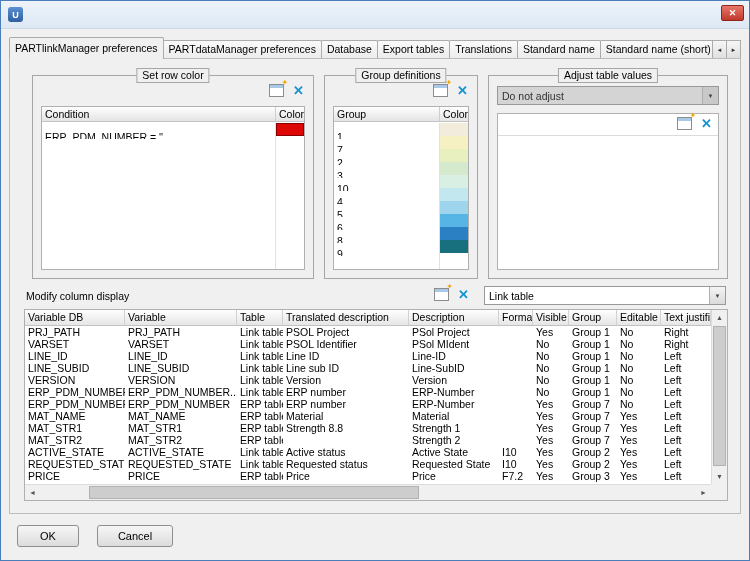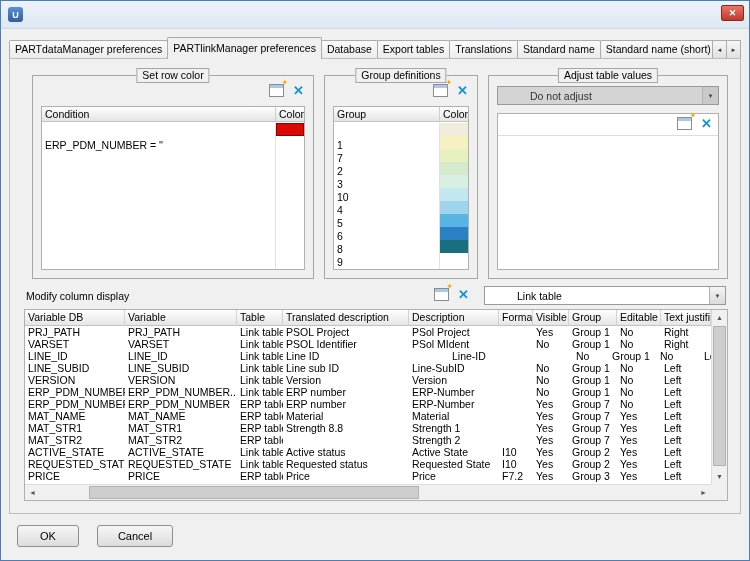--- a/index.html
+++ b/index.html
@@ -47,26 +47,26 @@
   .new-icon::after{content:"✦";position:absolute;right:-5px;top:-7px;font-size:8px;color:#f0a800;}
   .del-icon{font-size:13px;font-weight:bold;color:#1593d2;line-height:13px;}
   .mini-table{position:absolute;left:8px;right:8px;top:30px;bottom:8px;background:#fff;border:1px solid #b0b0b0;}
   .mini-head{display:flex;height:15px;background:linear-gradient(#fefefe,#e4e4e4);border-bottom:1px solid #c4c4c4;}
   .hc{padding:0 3px;line-height:14px;border-right:1px solid #cecece;font-size:10.5px;overflow:hidden;white-space:nowrap;}
   .col-flex{flex:1;}
   .col-color{width:28px;flex:0 0 28px;border-right:none;}
   .mini-body{position:absolute;left:0;right:0;top:16px;bottom:0;overflow:hidden;}
   .vsep{position:absolute;top:0;bottom:0;right:28px;width:1px;background:#e2e2e2;}
   .mini-row{display:flex;height:13px;line-height:13px;position:relative;}
-  .cell-main{flex:1;padding:16px 3px;overflow:hidden;white-space:nowrap;font-size:10.5px;}
+  .cell-main{flex:1;padding:8px 3px;overflow:hidden;white-space:nowrap;font-size:10.5px;}
   .cell-swatch{width:28px;flex:0 0 28px;}
   .row-color-swatch{outline:1px solid #8a0000;outline-offset:-1px;}
   
   .dropdown{border:1px solid #999;display:flex;align-items:stretch;font-size:10.5px;background:#fff;}
-  .dd-text{flex:1;padding:1px 4px 0 4px;line-height:16px;white-space:nowrap;overflow:hidden;margin-left:28px;}
+  .dd-text{flex:1;padding:1px 4px 0 4px;line-height:16px;white-space:nowrap;overflow:hidden;}
   .dd-btn{width:16px;display:flex;align-items:center;justify-content:center;font-size:6px;color:#444;
     background:linear-gradient(#f4f4f4,#dadada);border-left:1px solid #b0b0b0;}
   .dropdown.disabled{background:#d4d4d4;color:#333;}
   .dropdown.disabled .dd-btn{background:#c9c9c9;}
   #adjust-dd{position:absolute;left:8px;top:10px;right:8px;height:19px;}
   .adjust-list{position:absolute;left:8px;right:8px;top:37px;bottom:8px;background:#fff;border:1px solid #b0b0b0;}
   .adjust-list .iconbar{top:3px;right:6px;}
   .hline{position:absolute;left:0;right:0;top:21px;height:1px;background:#dcdcdc;}
   
   .modify-label{position:absolute;left:16px;top:231px;font-size:10.5px;}
@@ -106,22 +106,22 @@
     <div class="app-icon">
       <span>U</span>
     </div>
     <div class="close-btn">
       <span>✕</span>
     </div>
   </div>
 
   <div class="tabbar">
     <div class="tab-strip">
+        <div class="tab active">PARTlinkManager preferences</div>
         <div class="tab">PARTdataManager preferences</div>
-        <div class="tab active">PARTlinkManager preferences</div>
         <div class="tab">Database</div>
         <div class="tab">Export tables</div>
         <div class="tab">Translations</div>
         <div class="tab">Standard name</div>
         <div class="tab">Standard name (short)</div>
       </div>
     <div class="tab-scroll">
       <div class="tsb">
         <span>◄</span>
       </div>
@@ -276,21 +276,21 @@
             <div class="mt-c" style="width: 36px;">No</div>
             <div class="mt-c" style="width: 48px;">Group 1</div>
             <div class="mt-c" style="width: 44px;">No</div>
             <div class="mt-c" style="width: 50px;">Right</div>
           </div>
           <div class="mt-row">
             <div class="mt-c" style="width: 100px;">LINE_ID</div>
             <div class="mt-c" style="width: 112px;">LINE_ID</div>
             <div class="mt-c" style="width: 46px;">Link table</div>
             <div class="mt-c" style="width: 126px;">Line ID</div>
-            <div class="mt-c" style="width: 90px; margin-left: 40px;">Line-ID</div>
+            <div class="mt-c" style="width: 90px;">Line-ID</div>
             <div class="mt-c" style="width: 34px;"></div>
             <div class="mt-c" style="width: 36px;">No</div>
             <div class="mt-c" style="width: 48px;">Group 1</div>
             <div class="mt-c" style="width: 44px;">No</div>
             <div class="mt-c" style="width: 50px;">Left</div>
           </div>
           <div class="mt-row">
             <div class="mt-c" style="width: 100px;">LINE_SUBID</div>
             <div class="mt-c" style="width: 112px;">LINE_SUBID</div>
             <div class="mt-c" style="width: 46px;">Link table</div>

